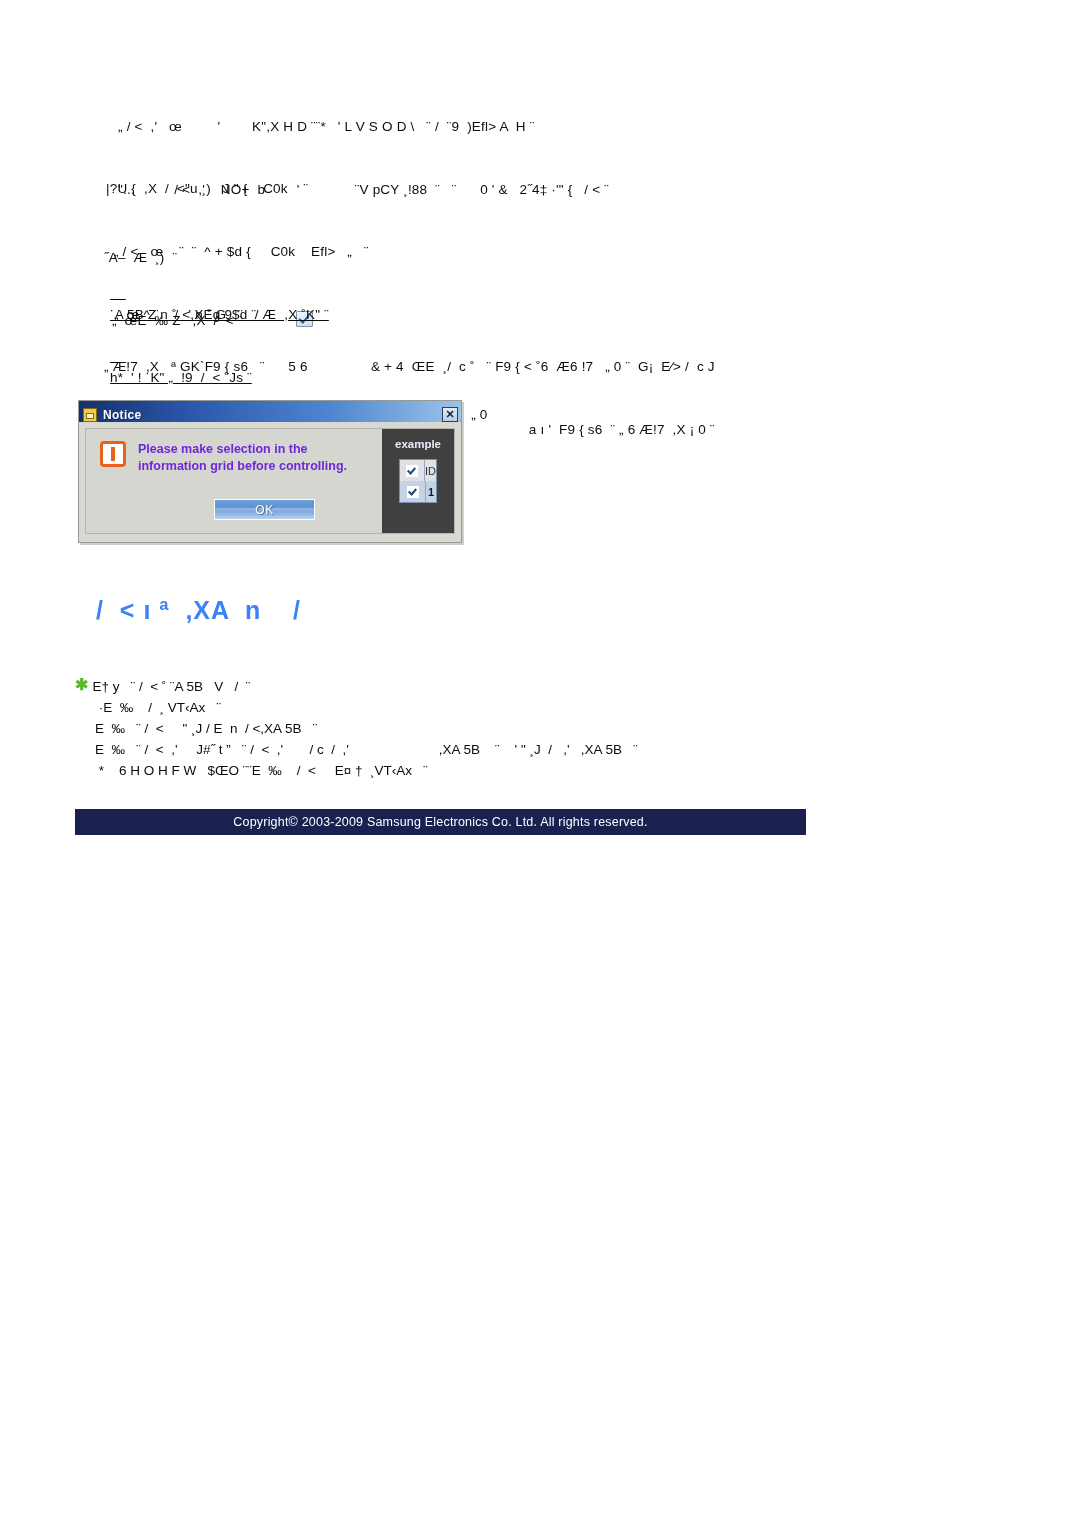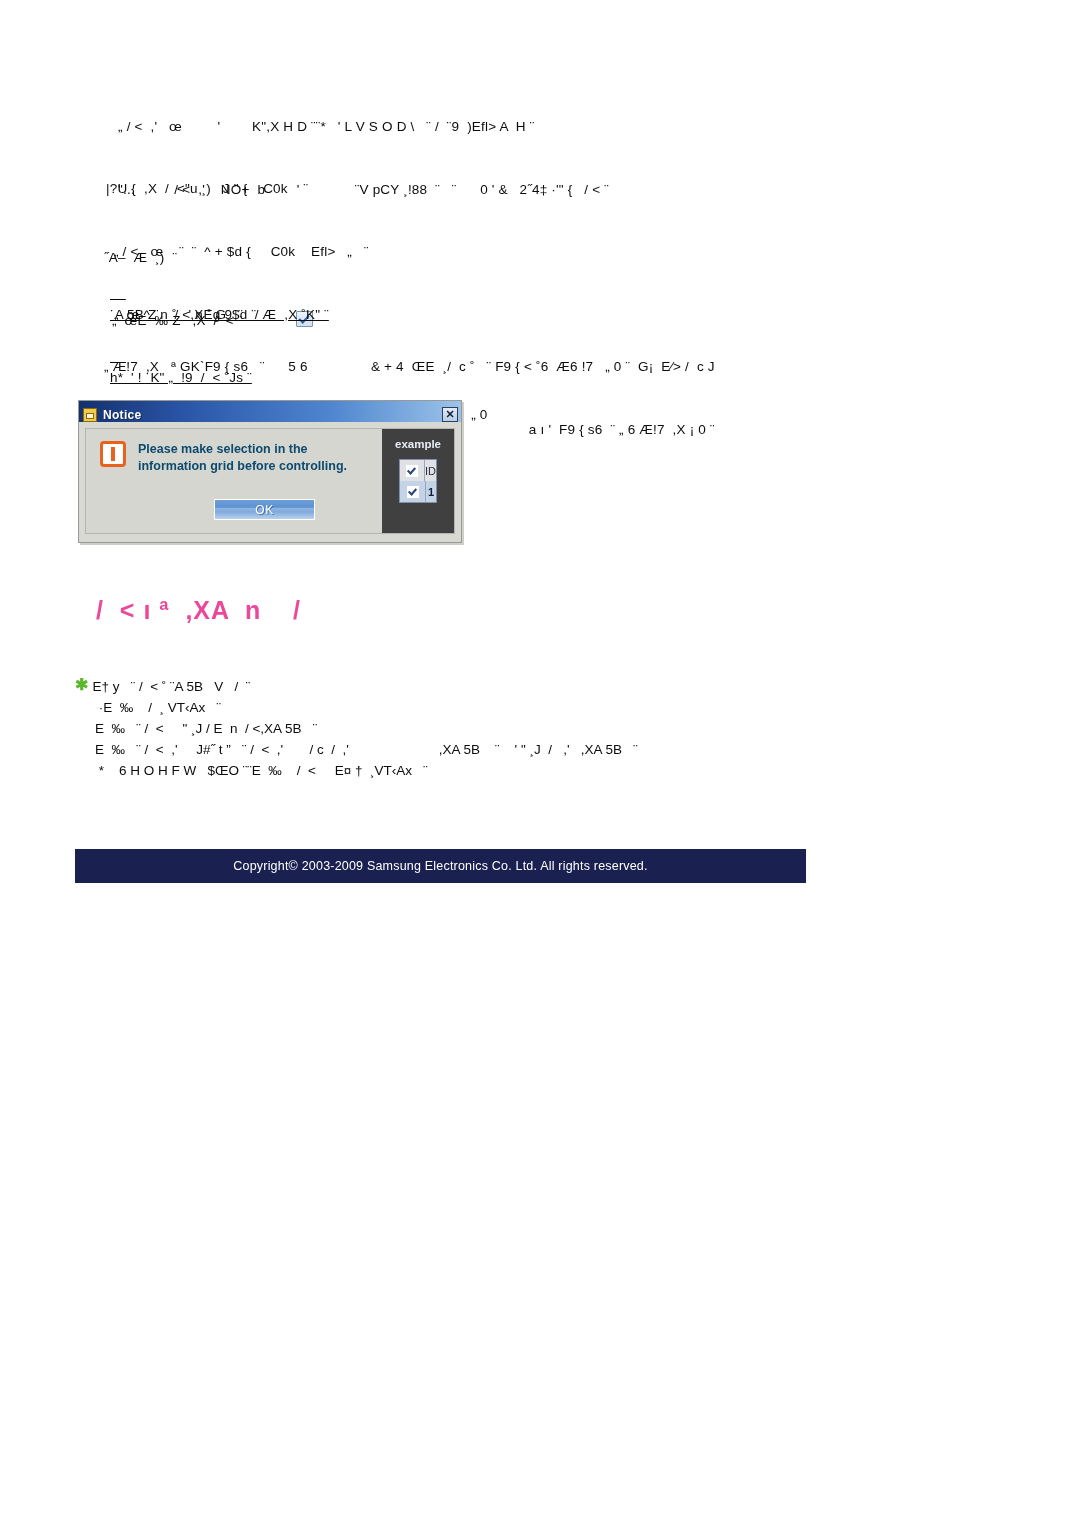--- a/index.html
+++ b/index.html
@@ -130,21 +130,21 @@
     content: "";
     position: absolute; left: 50%; bottom: 3px;
     transform: translateX(-50%);
     width: 4px; height: 4px;
     background: #e8621e;
   }
   .dlg-msg-text {
     margin-left: 12px;
     font-size: 12.5px;
     line-height: 17px;
-    color: #0c4a6e;
+    color: #6d28d9;
     font-weight: bold;
   }
   .dlg-msg-text span { display: block; white-space: pre; }
 
   .ok-button {
     position: absolute;
     left: 128px; bottom: 13px;
     width: 101px; height: 21px;
     background: linear-gradient(#6d9ed8 0%, #5d91d2 38%, #8fb6e2 45%, #7fa9dc 62%, #b9d2ee 100%);
     border: 1px solid #ffffff;
@@ -211,21 +211,21 @@
   }
 
   
   #section-heading {
     position: absolute;
     left: 96px; top: 596px;
     font-size: 25px;
     font-weight: bold;
     letter-spacing: 1px;
     white-space: pre;
-    color: #ec4899;
+    color: #3b82f6;
   }
 
   
   #bullet-block {
     position: absolute;
     left: 75px; top: 676px;
     font-size: 13.5px;
     line-height: 21px;
     color: #0c0c0c;
   }
@@ -238,26 +238,25 @@
     margin-right: 4px;
     flex: 0 0 auto;
   }
   .bullet-line { white-space: pre; padding-left: 20px; }
   .bullet-first .bullet-line { padding-left: 0; }
 
   
   #footer-bar {
     position: absolute;
     left: 75px; top: 809px;
-    width: 731px; height: 34px;
+    width: 731px; height: 26px;
     background: #1a2150;
     display: flex;
     align-items: center;
     justify-content: center;
-    margin-top: 40px;
   }
   #footer-text {
     color: #ffffff;
     font-size: 12.5px;
     letter-spacing: .2px;
   }
 </style>
 </head>
 <body>
 

